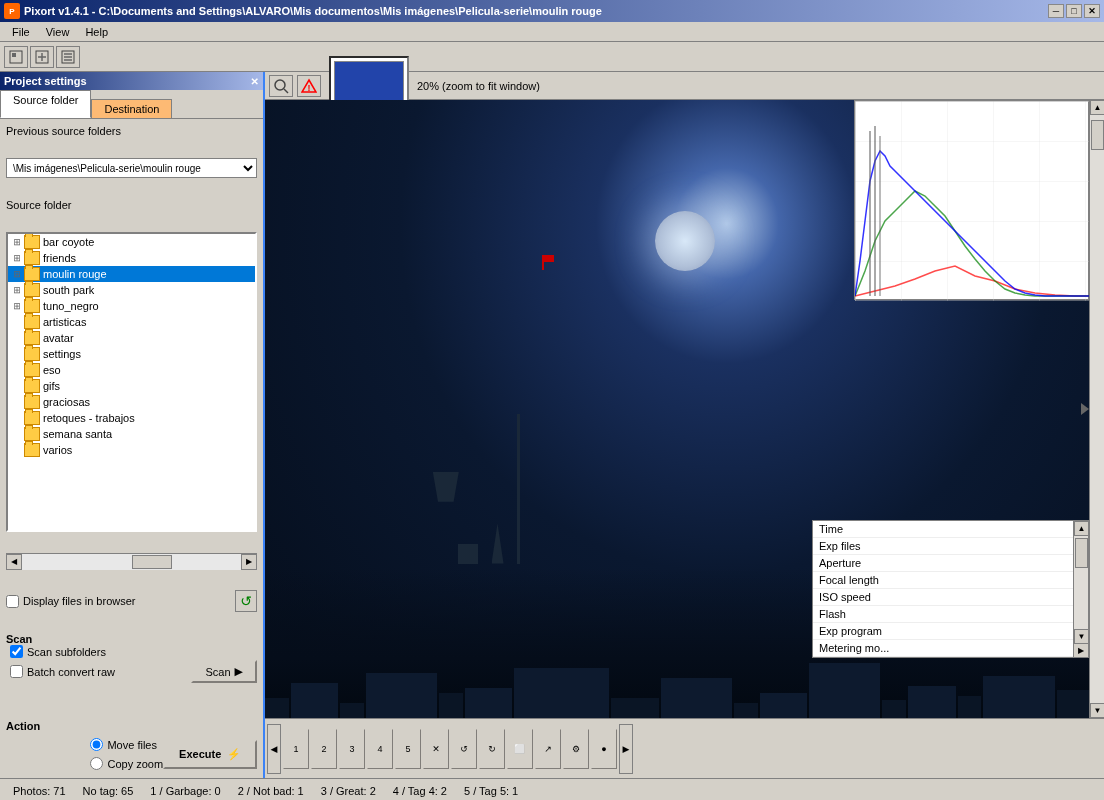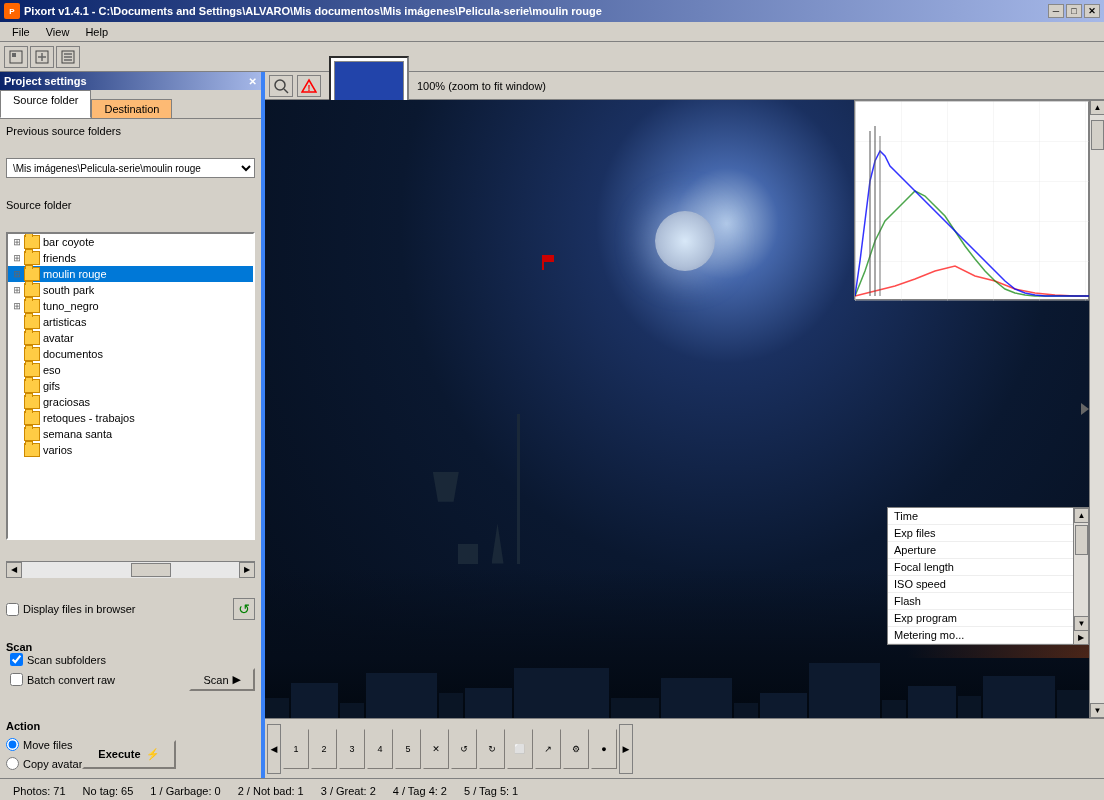--- a/index.html
+++ b/index.html
@@ -55,21 +55,21 @@
     
     .main-content {
       display: flex;
       height: calc(800px - 22px - 20px - 30px - 22px);
     }
 
     
     .left-panel {
       width: 265px;
       background: #d4d0c8;
-      border-right: 4px solid #3b82f6;
+      border-right: 2px solid #3b82f6;
       display: flex;
       flex-direction: column;
     }
 
     .panel-title-bar {
       background: linear-gradient(to right, #0a246a, #a6b8e8);
       color: white;
       height: 18px;
       display: flex;
       align-items: center;
@@ -179,21 +179,21 @@
       background: #d4d0c8;
       border: 2px outset #d4d0c8;
       cursor: pointer;
       font-size: 11px;
       display: flex;
       align-items: center;
       gap: 4px;
     }
 
     
-    .action-section { margin-top: 8px; }
+    .action-section { margin-top: 16px; }
     .radio-row { display: flex; align-items: center; gap: 4px; padding: 2px 0; }
     .radio-row input[type="radio"] { margin: 0; }
 
     .execute-btn {
       padding: 6px 14px;
       background: #d4d0c8;
       border: 2px outset #d4d0c8;
       cursor: pointer;
       font-size: 11px;
       display: flex;
@@ -282,22 +282,22 @@
       top: 0; right: 15px;
       width: 235px; height: 200px;
       background: white;
       border: 1px solid #808080;
     }
 
     
     .metadata-panel {
       position: absolute;
       right: 15px;
-      bottom: 73px;
-      width: 202px;
+      bottom: 60px;
+      width: 277px;
       background: white;
       border: 1px solid #808080;
       font-size: 11px;
     }
     .meta-row {
       padding: 2px 6px;
       border-bottom: 1px solid #eee;
       cursor: pointer;
     }
 
@@ -360,21 +360,21 @@
       background: #d4d0c8;
       display: flex;
       align-items: center;
       justify-content: center;
       cursor: pointer;
     }
 
     .action-row {
       display: flex;
       align-items: center;
-      justify-content: flex-start;
+      justify-content: flex-end;
       margin-top: 4px;
     }
 
     
     .tree-scroll-container {
       border: 2px solid;
       border-color: #808080 #ffffff #ffffff #808080;
       background: white;
       overflow: auto;
       flex: 1;
@@ -482,21 +482,21 @@
           <span>artisticas</span>
         </div>
         <div class="tree-item">
           <span class="tree-expand" style="visibility:hidden">⊞</span>
           <span class="folder-icon"></span>
           <span>avatar</span>
         </div>
         <div class="tree-item">
           <span class="tree-expand" style="visibility:hidden">⊞</span>
           <span class="folder-icon"></span>
-          <span>documentos</span>
+          <span>settings</span>
         </div>
         <div class="tree-item">
           <span class="tree-expand" style="visibility:hidden">⊞</span>
           <span class="folder-icon"></span>
           <span>eso</span>
         </div>
         <div class="tree-item">
           <span class="tree-expand" style="visibility:hidden">⊞</span>
           <span class="folder-icon"></span>
           <span>gifs</span>
@@ -562,21 +562,21 @@
       <div class="action-section">
         <span class="section-label">Action</span>
         <div class="action-row">
           <div style="display:flex; flex-direction:column; gap:2px;">
             <div class="radio-row">
               <input type="radio" name="action" id="moveFiles" checked="" style="">
               <label for="moveFiles">Move files</label>
             </div>
             <div class="radio-row">
               <input type="radio" name="action" id="copyFiles" style="">
-              <label for="copyFiles">Copy avatar</label>
+              <label for="copyFiles">Copy zoom</label>
             </div>
           </div>
           <button class="execute-btn">
             <span>Execute</span>
             <span>⚡</span>
           </button>
         </div>
       </div>
     </div>
   </div>
@@ -594,21 +594,21 @@
         <svg width="16" height="16" viewBox="0 0 16 16">
           <polygon points="8,2 15,14 1,14" fill="none" stroke="red" stroke-width="1.5"></polygon>
           <text x="8" y="13" text-anchor="middle" font-size="9" fill="red" font-weight="bold">!</text>
         </svg>
       </div>
 
       <div style="display:flex; align-items:center; gap:4px; padding-left:4px;">
         <div style="width:80px; height:60px; border:2px inset #808080; background:white; display:flex; align-items:center; justify-content:center; overflow:hidden;">
           <div style="width:70px; height:50px; background:#2244aa; border:1px solid #888;"></div>
         </div>
-        <span class="zoom-label">100% (zoom to fit window)</span>
+        <span class="zoom-label">20% (zoom to fit window)</span>
       </div>
     </div>
 
     <div class="viewer-area" style="position:relative;">
 
       <div class="night-scene">
         <div class="moon"></div>
 
         <div style="position:absolute; left:33%; top:25%; width:2px; height:15px; background:#cc0000;"></div>
         <div style="position:absolute; left:33.2%; top:25%; width:10px; height:7px; background:#cc0000;"></div>

